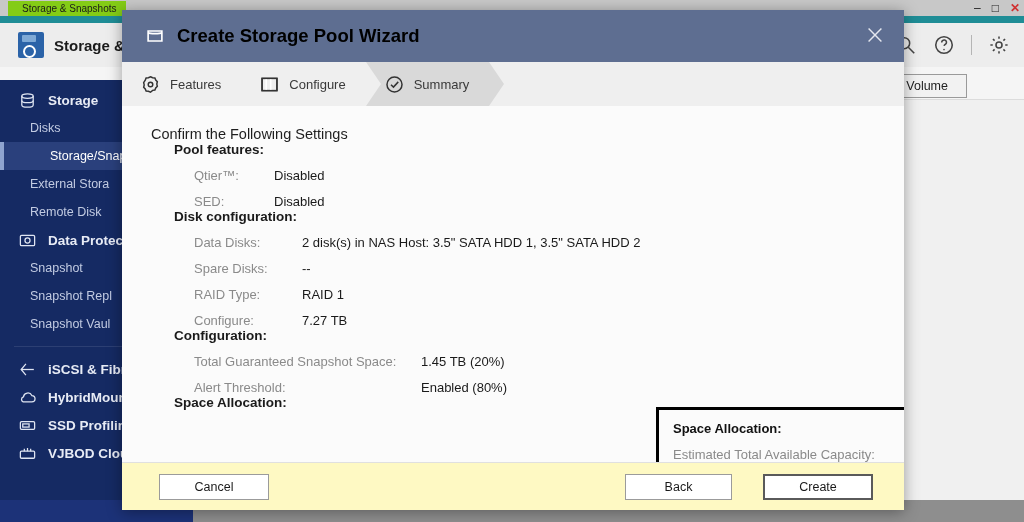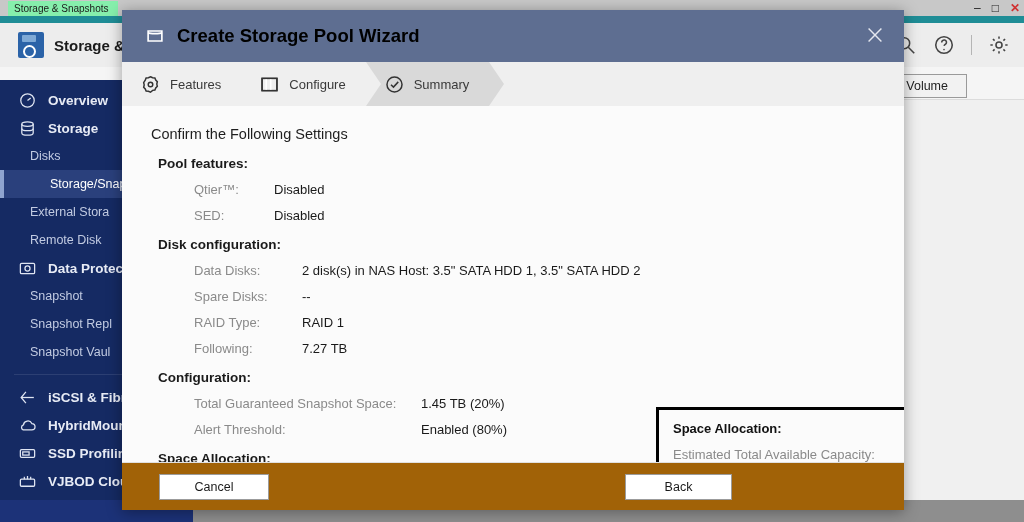--- a/index.html
+++ b/index.html
@@ -16,21 +16,21 @@
     position: absolute; left: 0; top: 0; width: 1024px; height: 500px;
     background: #f0f0f0;
   }
   .os-titlebar {
     position: absolute; left: 0; top: 0; width: 1024px; height: 16px;
     background: #c8c8c8;
     display: flex; align-items: center;
   }
   .os-tab {
     margin-left: 8px; font-size: 10px; color: #1a1a1a;
-    background: #86efac; padding: 2px 9px 2px 6px;
+    background: #84cc16; padding: 2px 9px 2px 14px;
   }
   .win-controls {
     position: absolute; right: 4px; top: 0px;
     display: flex; align-items: center; gap: 11px; height: 16px;
   }
   .win-btn { font-size: 12px; color: #222; line-height: 1; }
   .win-btn.close { color: #d03030; font-weight: bold; }
 
   .teal-bar {
     position: absolute; left: 0; top: 16px; width: 1024px; height: 7px;
@@ -151,21 +151,21 @@
   }
 
   .modal-body {
     position: relative; height: 356px; overflow: hidden; background: #fbfbfb;
   }
   .confirm-heading {
     font-size: 14.5px; color: #1e1e1e; padding: 20px 0 0 29px;
   }
   .section-title {
     font-size: 13.5px; font-weight: bold; color: #1a1a1a;
-    padding-left: 36px; margin-top: 14px;
+    padding-left: 52px; 
   }
   .kv {
     display: flex; padding-left: 72px; margin-top: 11px; font-size: 13px;
   }
   .kv .k { color: #8a8a8a; }
   .kv .v { color: #1a1a1a; }
   .kv.narrow .k { width: 80px; }
   .kv.narrow .v { }
   .kv.wide .k { width: 108px; }
   .kv.conf .k { width: 227px; }
@@ -177,21 +177,21 @@
     padding: 11px 14px 0 14px;
   }
   .sp-title { font-size: 13px; font-weight: bold; color: #111; }
   .sp-row {
     display: flex; align-items: center; margin-top: 11px; font-size: 13px;
   }
   .sp-row .lbl { color: #8a8a8a; flex: none; }
 
   .modal-footer {
     position: absolute; left: 0; bottom: 0; width: 782px; height: 48px;
-    border-top: 1px solid #e0e0e0; background: #a16207;
+    border-top: 1px solid #e0e0e0; background: #fef9c3;
   }
   .btn {
     position: absolute; top: 11px; height: 26px;
     border: 1px solid #9b9b9b; background: #ffffff;
     font-size: 12.5px; color: #1a1a1a; cursor: pointer;
     font-family: "Liberation Sans", sans-serif;
   }
   .btn.cancel { left: 37px; width: 110px; }
   .btn.back { right: 172px; width: 107px; }
   .btn.create { right: 31px; width: 110px; border: 2px solid #5a5a5a; }
@@ -242,29 +242,20 @@
       </span>
     </div>
 
     <div class="app-subbar"></div>
     <button class="new-volume-btn">New Volume</button>
 
     <div class="sidebar">
       <div class="nav-item top">
         <span class="nav-icon">
           <svg viewBox="0 0 24 24" fill="none" stroke="currentColor" stroke-width="1.6">
-            <circle cx="12" cy="12" r="8.5"></circle>
-              <path d="M12 12l4-3.3"></path>
-          </svg>
-        </span>
-        <span>Overview</span>
-      </div>
-      <div class="nav-item top">
-        <span class="nav-icon">
-          <svg viewBox="0 0 24 24" fill="none" stroke="currentColor" stroke-width="1.6">
             <ellipse cx="12" cy="6.4" rx="7.2" ry="2.8"></ellipse>
             <path d="M4.8 6.4v11.2c0 1.5 3.2 2.8 7.2 2.8s7.2-1.3 7.2-2.8V6.4"></path>
             <path d="M4.8 12c0 1.5 3.2 2.8 7.2 2.8s7.2-1.3 7.2-2.8"></path>
           </svg>
         </span>
         <span>Storage</span>
       </div>
       <div class="nav-item sub">
         <span>Disks</span>
       </div>
@@ -406,21 +397,21 @@
       </div>
       <div class="kv wide">
         <span class="k">Spare Disks:</span>
         <span class="v">--</span>
       </div>
       <div class="kv wide">
         <span class="k">RAID Type:</span>
         <span class="v">RAID 1</span>
       </div>
       <div class="kv wide">
-        <span class="k">Following:</span>
+        <span class="k">Configure:</span>
         <span class="v">7.27 TB</span>
       </div>
 
       <div class="section-title">Configuration:</div>
       <div class="kv conf">
         <span class="k">Total Guaranteed Snapshot Space:</span>
         <span class="v">1.45 TB (20%)</span>
       </div>
       <div class="kv conf">
         <span class="k">Alert Threshold:</span>
@@ -434,15 +425,16 @@
           <span class="lbl">Estimated Total Available Capacity:</span>
 
         </div>
 
       </div>
     </div>
 
     <div class="modal-footer">
       <button class="btn cancel">Cancel</button>
       <button class="btn back">Back</button>
+      <button class="btn create">Create</button>
     </div>
   </div>
 </div>
 
 </body></html>

